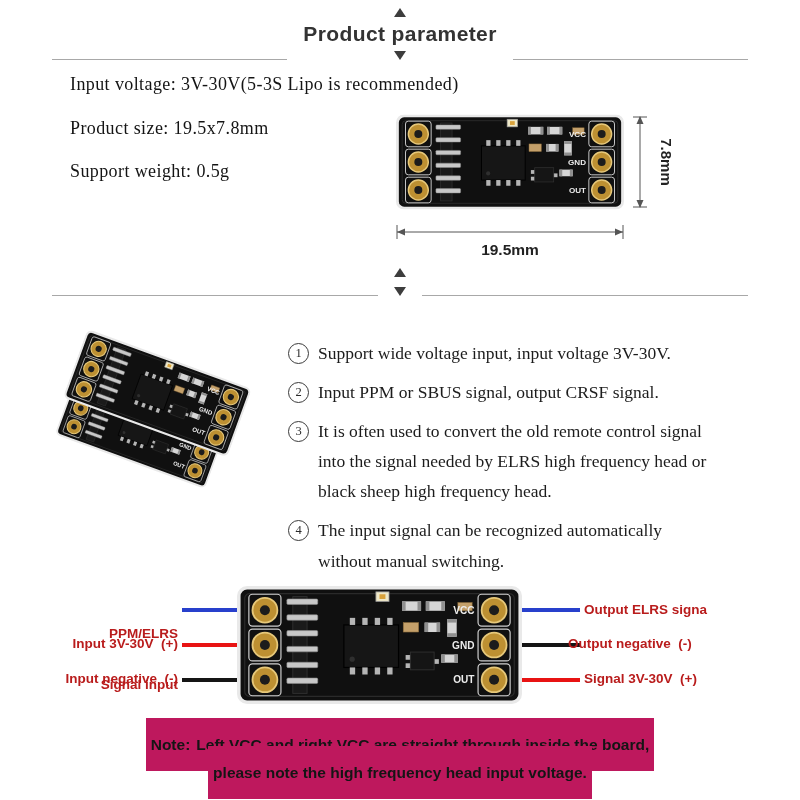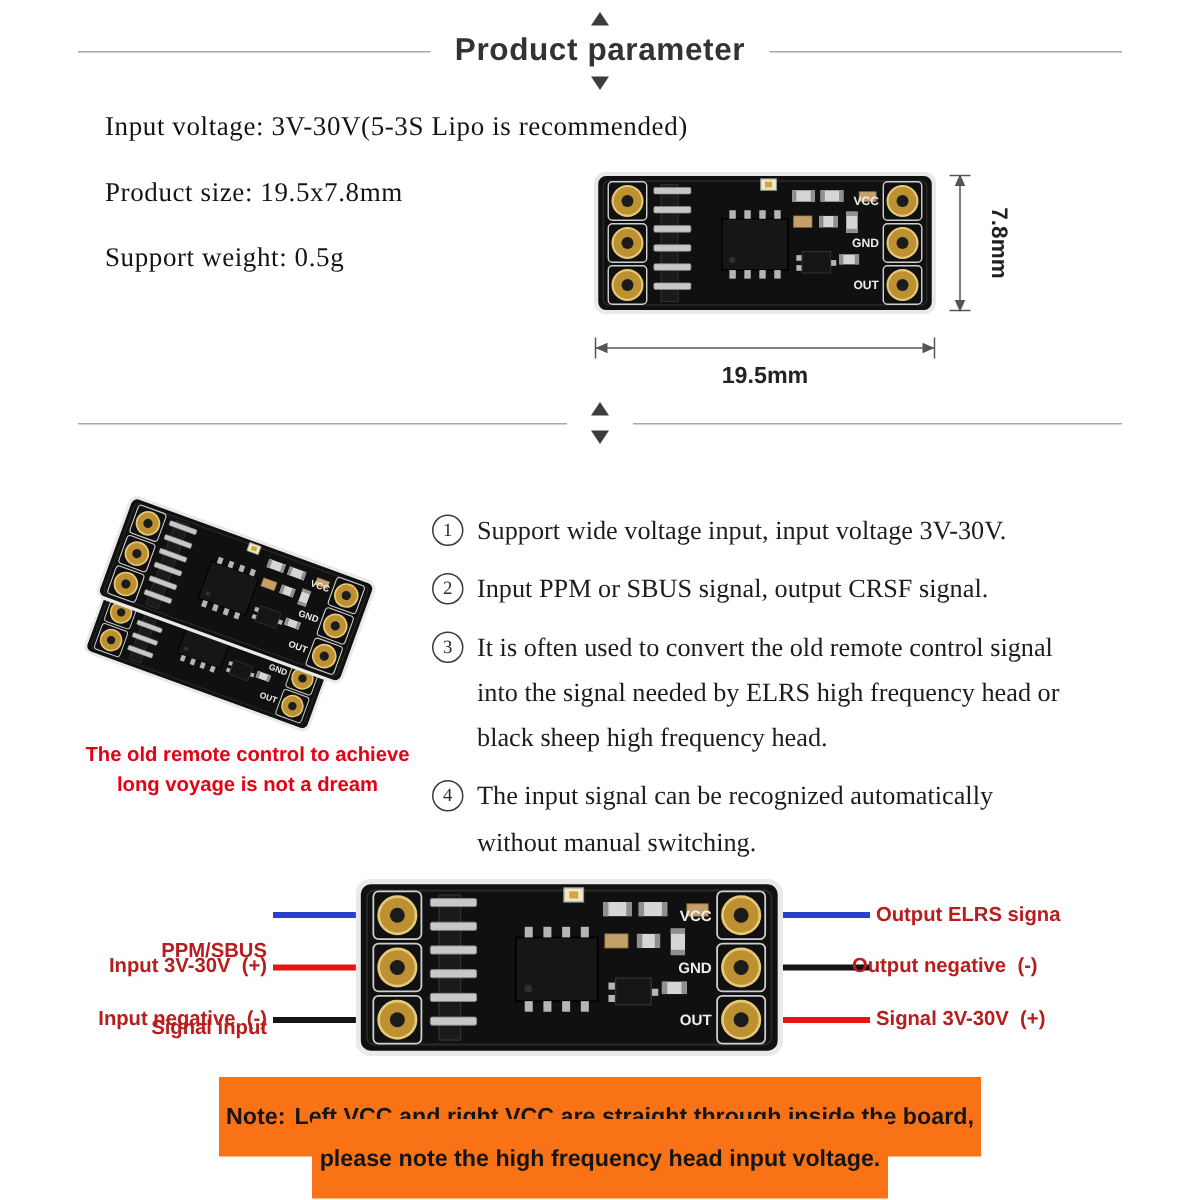--- a/index.html
+++ b/index.html
@@ -1,20 +1,20 @@
 <!DOCTYPE html>
 <html><head>
 <meta charset="utf-8">
 <style>
   html,body{margin:0;padding:0;background:#fff;}
   .canvas{position:relative;width:800px;height:800px;background:#ffffff;overflow:hidden;
           font-family:"Liberation Sans",sans-serif;color:#1a1a1a;}
 
   
-  .sec-head{position:absolute;left:52px;right:52px;display:flex;align-items:center;}
+  .sec-head{position:absolute;left:52px;right:52px;display:flex;align-items:flex-end;}
   .hline{flex:1 1 auto;height:1px;background:#a8a8a8;}
   .title-stack{display:flex;flex-direction:column;align-items:center;padding:0 16px;}
   .tri{width:0;height:0;border-left:6px solid transparent;border-right:6px solid transparent;}
   .tri.up{border-bottom:9px solid #3d3d3d;margin-bottom:5px;}
   .tri.down{border-top:9px solid #3d3d3d;margin-top:5px;}
   .sec-title{font-size:21px;font-weight:600;color:#333;letter-spacing:.4px;}
 
   
   .spec{position:absolute;left:70px;font-family:"Liberation Serif",serif;font-size:18px;
         letter-spacing:.4px;color:#141414;}
@@ -34,21 +34,21 @@
 
   
   .pin-label{position:absolute;font-weight:700;font-size:13.5px;color:#b91c1c;
              line-height:17px;white-space:pre;}
   .pin-label.leftcol{text-align:right;}
   .wire{position:absolute;height:4px;}
 
   
   .note-line{position:absolute;left:0;right:0;text-align:center;font-weight:700;
              font-size:15.5px;color:#151515;}
-  .hl{background:#f97316;padding:18px 5px;}
+  .hl{background:#be185d;padding:18px 5px;}
   .note-prefix{margin-right:6px;}
 
   .abs{position:absolute;}
   svg text{font-family:"Liberation Sans",sans-serif;}
 </style>
 </head>
 <body>
 
 <div class="canvas">
 
@@ -185,21 +185,20 @@
 
   <svg class="abs" style="left:52px;top:322px" width="220" height="170" viewBox="0 0 220 170">
     <g transform="translate(26,48) rotate(20)">
         <use href="#pcb" width="160" height="70"></use>
       </g>
     <g transform="translate(36,6) rotate(20)">
         <use href="#pcb" width="175" height="75"></use>
       </g>
   </svg>
 
-  <div class="caption">The old remote control to achieve long voyage is not a dream</div>
 
   <div class="fn-list">
     <div class="fn-item">
       <span class="fn-num">1</span>
       <span class="fn-text">Support wide voltage input, input voltage 3V-30V.</span>
     </div>
     <div class="fn-item">
       <span class="fn-num">2</span>
       <span class="fn-text">Input PPM or SBUS signal, output CRSF signal.</span>
     </div>
@@ -218,21 +217,21 @@
   <div class="wire" style="left: 182px; top: 678px; width: 62px; background-color: rgb(21, 21, 21);"></div>
   <div class="wire" style="left: 518px; top: 608px; width: 62px; background-color: rgb(40, 64, 204);"></div>
   <div class="wire" style="left: 518px; top: 643px; width: 62px; background-color: rgb(21, 21, 21);"></div>
   <div class="wire" style="left: 518px; top: 678px; width: 62px; background-color: rgb(232, 19, 19);"></div>
 
   <svg class="abs" style="left:237px;top:586px" width="285" height="118" viewBox="0 0 240 100" preserveAspectRatio="none">
     <use href="#pcb"></use>
   </svg>
 
   <div class="pin-label leftcol" style="right:622px;top:591px">
-    <div>PPM/SBUS</div>
+    <div>PPM/ELRS</div>
     <div>Signal input</div>
   </div>
   <div class="pin-label leftcol" style="right:622px;top:635px">Input 3V-30V  (+)</div>
   <div class="pin-label leftcol" style="right:622px;top:670px">Input negative  (-)</div>
 
   <div class="pin-label" style="left:584px;top:601px">Output ELRS signa</div>
   <div class="pin-label" style="left:568px;top:635px">Output negative  (-)</div>
   <div class="pin-label" style="left:584px;top:670px">Signal 3V-30V  (+)</div>
 
   <div class="note-line" style="top:736px">

